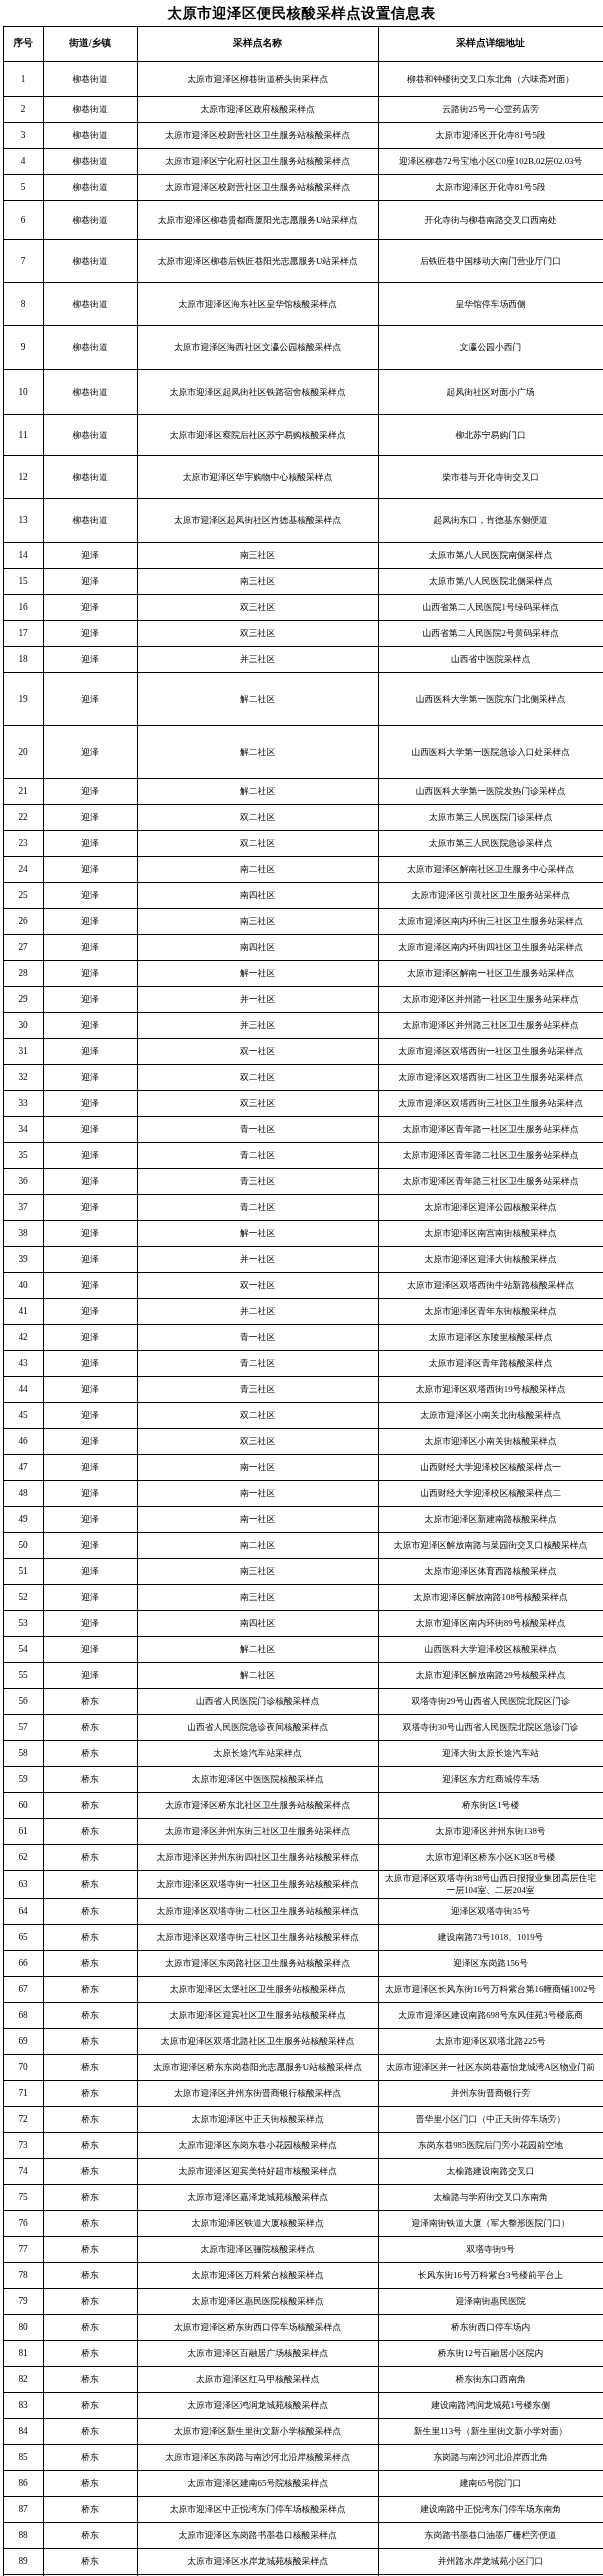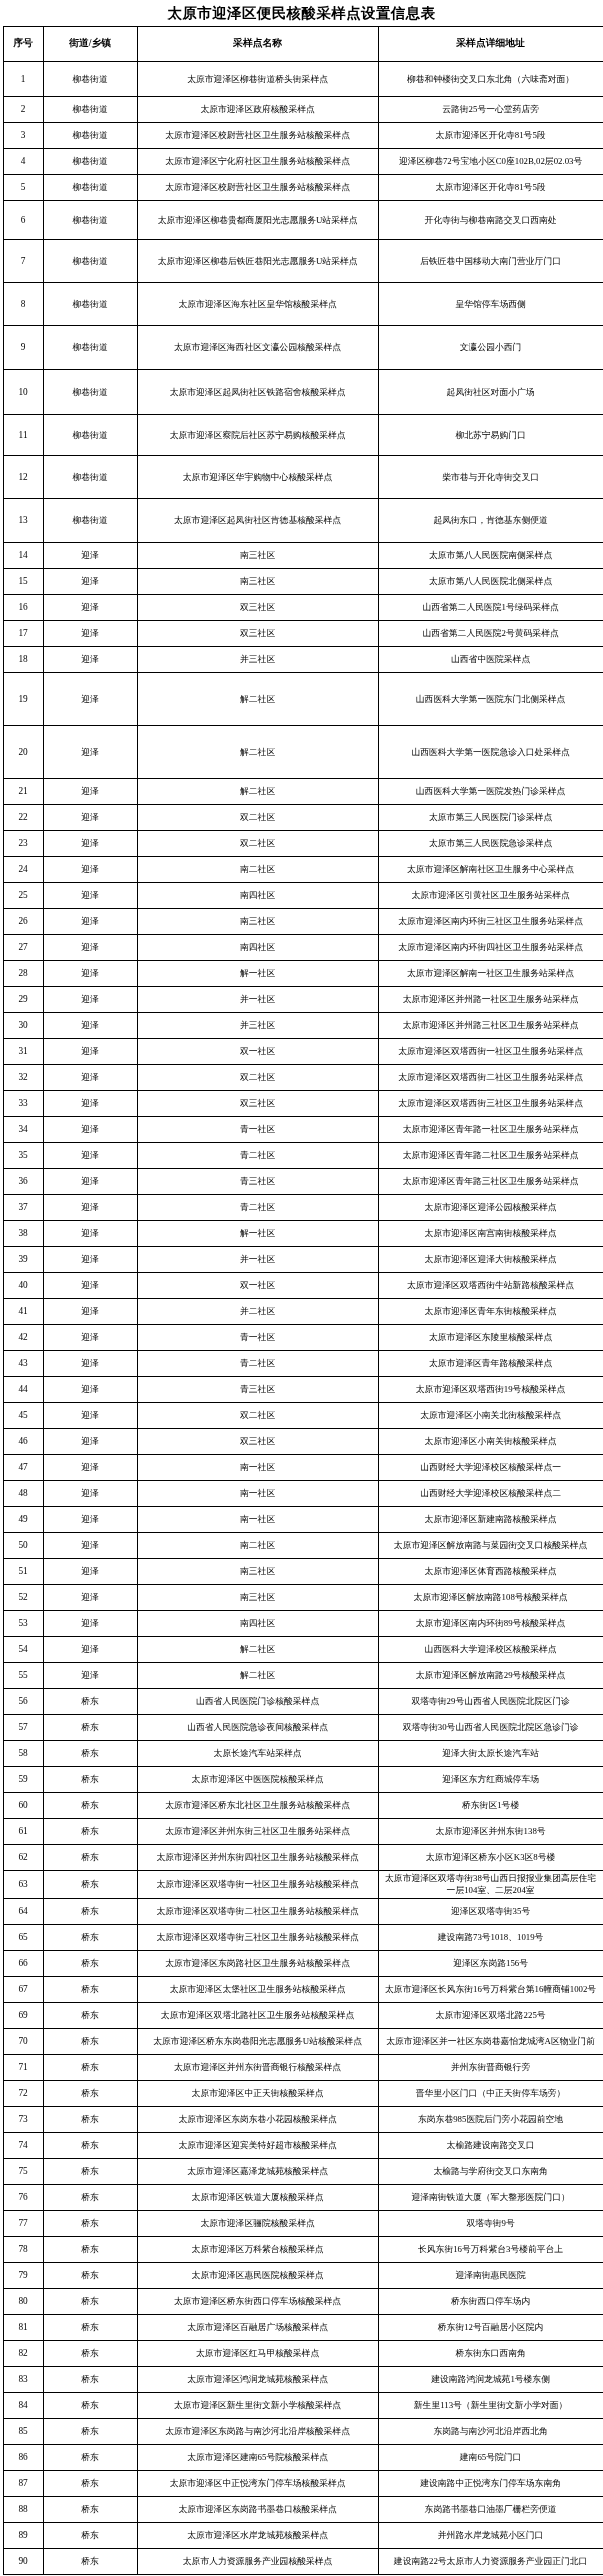--- a/index.html
+++ b/index.html
@@ -469,20 +469,26 @@
           <td class="c-name">太原市迎泽区东岗路社区卫生服务站核酸采样点</td>
           <td class="c-address">迎泽区东岗路156号</td>
         </tr>
         <tr style="height: 26px;">
           <td class="c-no">67</td>
           <td class="c-street">桥东</td>
           <td class="c-name">太原市迎泽区太堡社区卫生服务站核酸采样点</td>
           <td class="c-address">太原市迎泽区长风东街16号万科紫台第16幢商铺1002号</td>
         </tr>
         <tr style="height: 26px;">
+          <td class="c-no">68</td>
+          <td class="c-street">桥东</td>
+          <td class="c-name">太原市迎泽区迎宾社区卫生服务站核酸采样点</td>
+          <td class="c-address">太原市迎泽区建设南路698号东风佳苑3号楼底商</td>
+        </tr>
+        <tr style="height: 26px;">
           <td class="c-no">69</td>
           <td class="c-street">桥东</td>
           <td class="c-name">太原市迎泽区双塔北路社区卫生服务站核酸采样点</td>
           <td class="c-address">太原市迎泽区双塔北路225号</td>
         </tr>
         <tr style="height: 26px;">
           <td class="c-no">70</td>
           <td class="c-street">桥东</td>
           <td class="c-name">太原市迎泽区桥东东岗巷阳光志愿服务U站核酸采样点</td>
           <td class="c-address">太原市迎泽区并一社区东岗巷嘉怡龙城湾A区物业门前</td>

